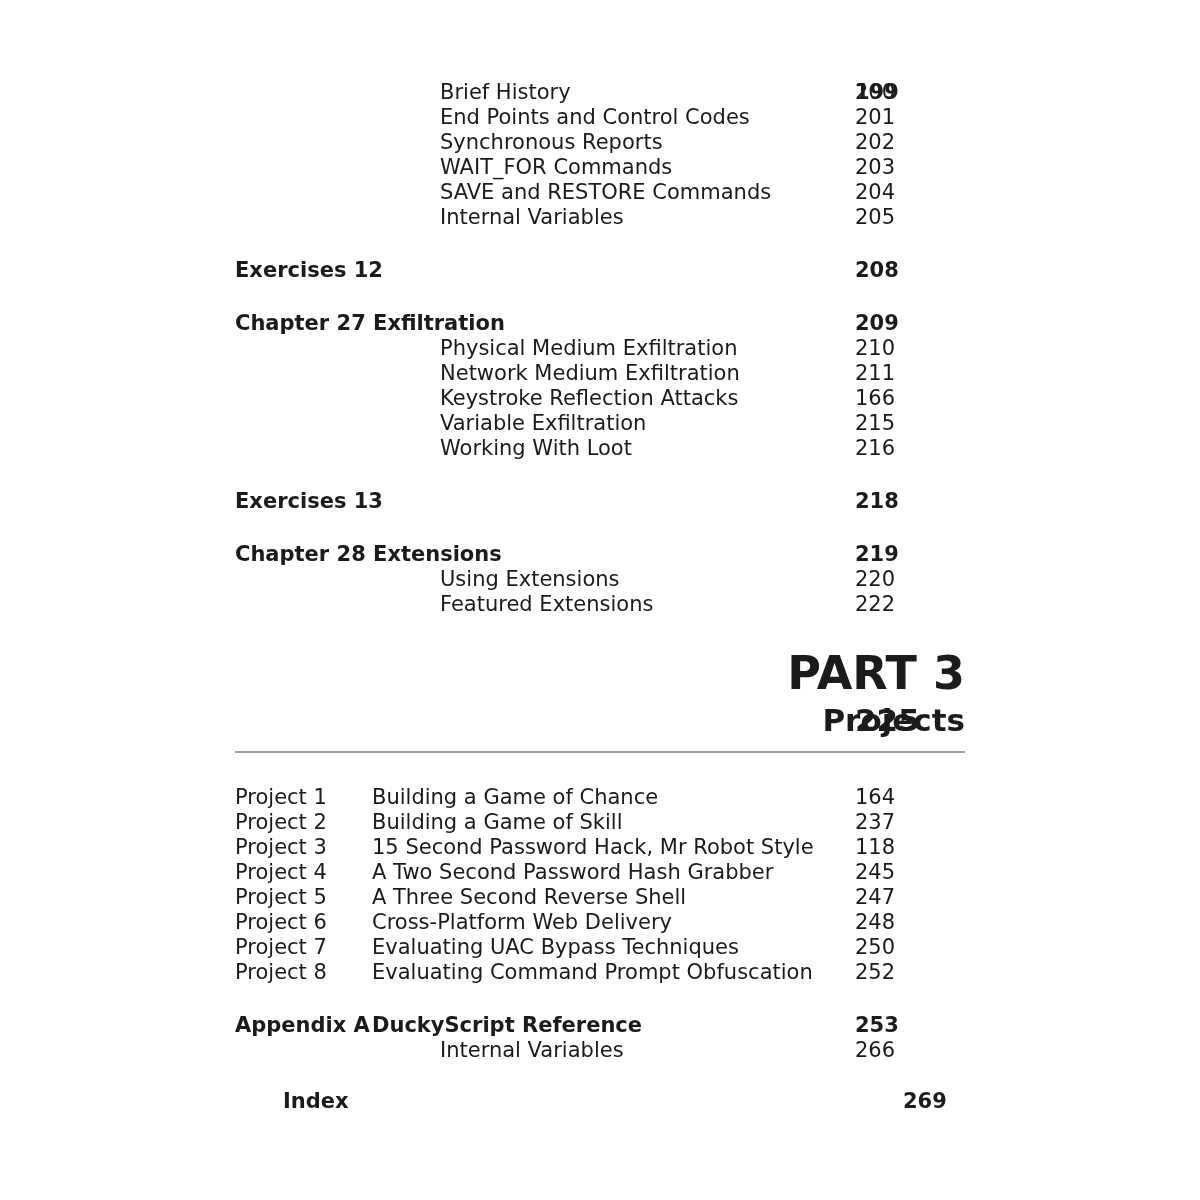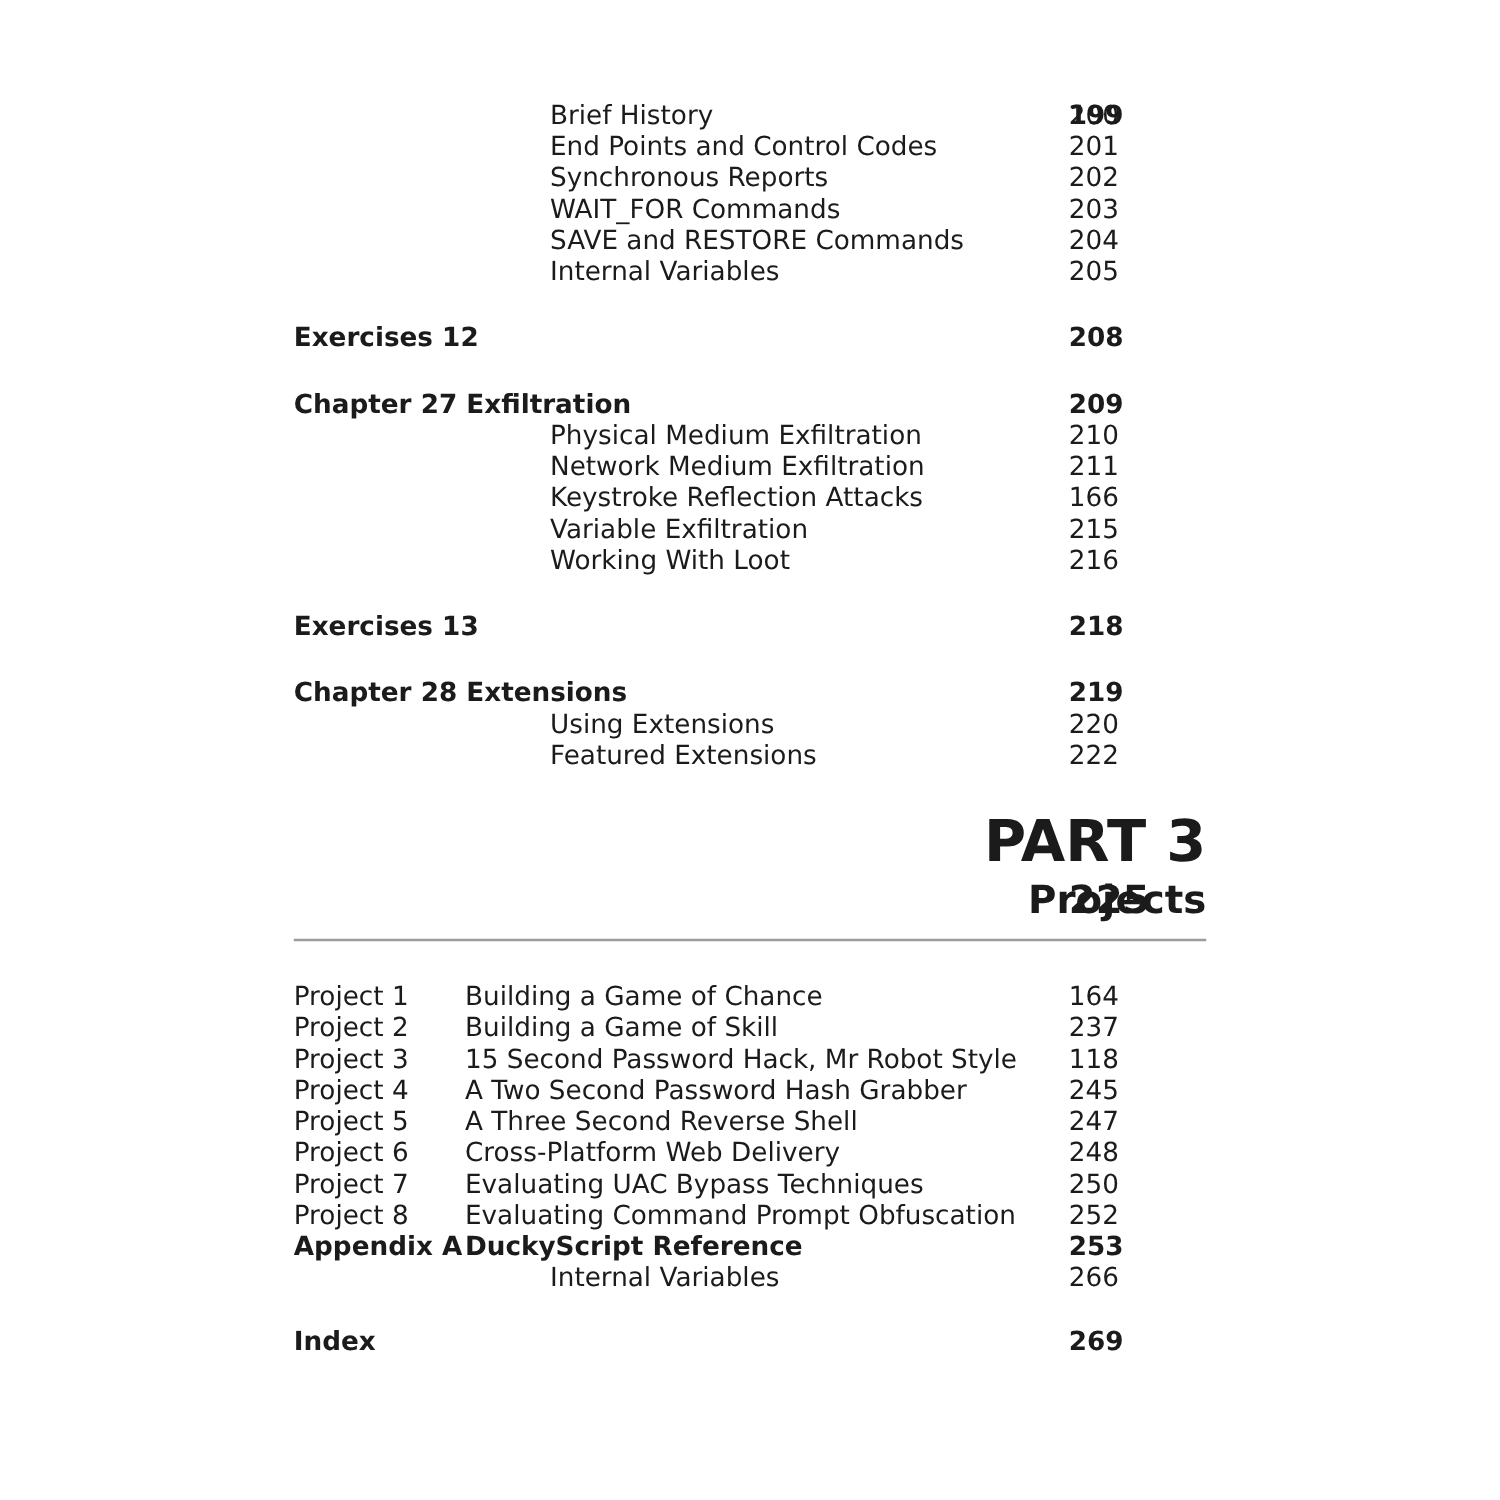--- a/index.html
+++ b/index.html
@@ -13,33 +13,33 @@
   .content {
     position: absolute;
     left: 235px; top: 80px;
     width: 730px;
   }
   .row { position: relative; font-size: 21px; line-height: 25px; white-space: nowrap; }
   .row .pg { position: absolute; left: 620px; top: 0; }
   .h-row { font-weight: bold; }
   .s-row { padding-left: 205px; }
   .block { margin-bottom: 28px; }
-  .block:last-child { margin-bottom: 0; }
+  .block:last-child { margin-bottom: 0; margin-left: 48px; }
   .p-row .lbl { display: inline-block; width: 137px; }
   .part-block { margin-top: 30px; text-align: right; }
   .part-label { font-size: 46px; line-height: 52px; font-weight: bold; }
   .part-title-row { position: relative; font-size: 31px; line-height: 42px; font-weight: bold; white-space: nowrap; }
   .part-title-row .pg { position: absolute; left: 620px; top: 0; }
   .divider {
     border: none;
     border-top: 2px solid #9c9c9c;
     width: 730px;
     margin: 10px 0 0 0;
   }
-  .projects-block { margin-top: 32px; }
+  .projects-block { margin-top: 32px; margin-bottom: 28px; }
   .appendix-block { margin-bottom: 26px; }
 </style>
 </head>
 <body>
 
 <div class="content">
 
   <div class="block">
     <div class="row h-row">
       <span class="pg">199</span>

